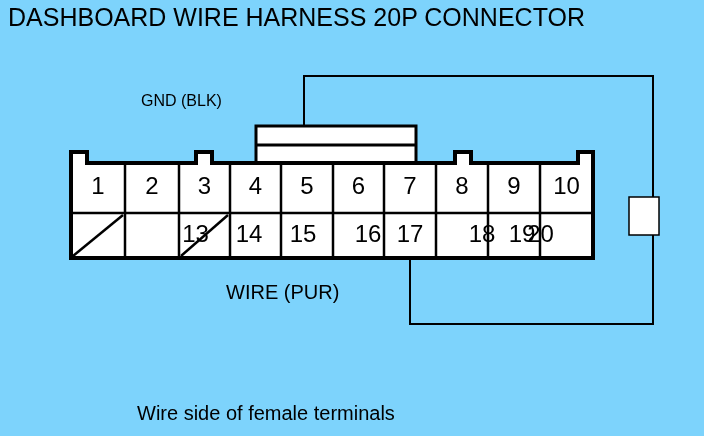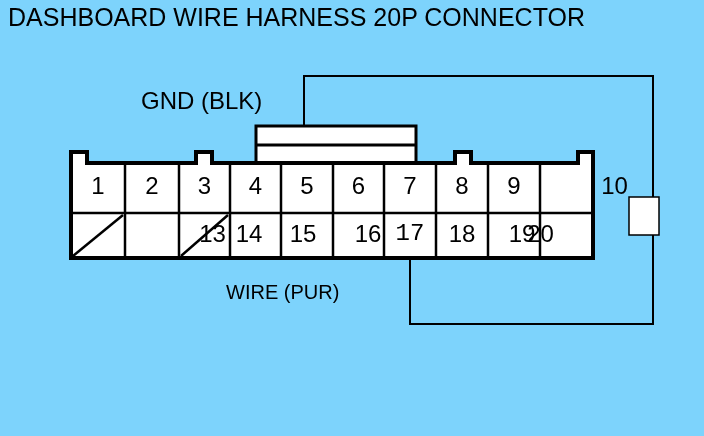--- a/index.html
+++ b/index.html
@@ -34,21 +34,21 @@
     top: 400px;
     font-size: 20px;
     line-height: 26px;
     white-space: nowrap;
     color: #000;
   }
   .lbl-gnd {
     position: absolute;
     left: 141px;
     top: 88px;
-    font-size: 24px;
+    font-size: 16px;
     line-height: 26px;
     white-space: nowrap;
     color: #000;
   }
   .lbl-sdnp {
     position: absolute;
     left: 226px;
     top: 279px;
     font-size: 20px;
     line-height: 26px;
@@ -141,30 +141,31 @@
 
   <div class="cellnum row-top" style="left:71px;  width:54px;">1</div>
   <div class="cellnum row-top" style="left:125px; width:54px;">2</div>
   <div class="cellnum row-top" style="left:179px; width:51px;">3</div>
   <div class="cellnum row-top" style="left:230px; width:51px;">4</div>
   <div class="cellnum row-top" style="left:281px; width:52px;">5</div>
   <div class="cellnum row-top" style="left:333px; width:51px;">6</div>
   <div class="cellnum row-top" style="left:384px; width:52px;">7</div>
   <div class="cellnum row-top" style="left:436px; width:52px;">8</div>
   <div class="cellnum row-top" style="left:488px; width:52px;">9</div>
-  <div class="cellnum row-top" style="left:540px; width:53px;padding-left:48px;">10</div>
+  <div class="cellnum row-top" style="left:540px; width:53px;">10</div>
 
   <div class="cellnum row-bot" style="left:71px;  width:54px;"></div>
   <div class="cellnum row-bot" style="left:125px; width:54px;"></div>
-  <div class="cellnum row-bot" style="left:179px; width:67px;">13</div>
+  <div class="cellnum row-bot" style="left:162px; width:67px;">13</div>
   <div class="cellnum row-bot" style="left:230px; width:38px;">14</div>
   <div class="cellnum row-bot" style="left:281px; width:44px;">15</div>
   <div class="cellnum row-bot" style="left:333px; width:70px;">16</div>
-  <div class="cellnum row-bot" style="left:384px; width:52px;font-family:Liberation Mono, monospace;">17</div>
-  <div class="cellnum row-bot" style="left:436px; width:52px;">18</div>
+  <div class="cellnum row-bot" style="left:384px; width:52px;">17</div>
+  <div class="cellnum row-bot" style="left:456px; width:52px;">18</div>
   <div class="cellnum row-bot" style="left:488px; width:68px;">19</div>
   <div class="cellnum row-bot" style="left:514px; width:53px;">20</div>
 
   <div class="lbl-gnd">GND (BLK)</div>
   <div class="lbl-sdnp">WIRE (PUR)</div>
 
+  <div class="caption">Wire side of female terminals</div>
 
 </div>
 
 </body></html>

